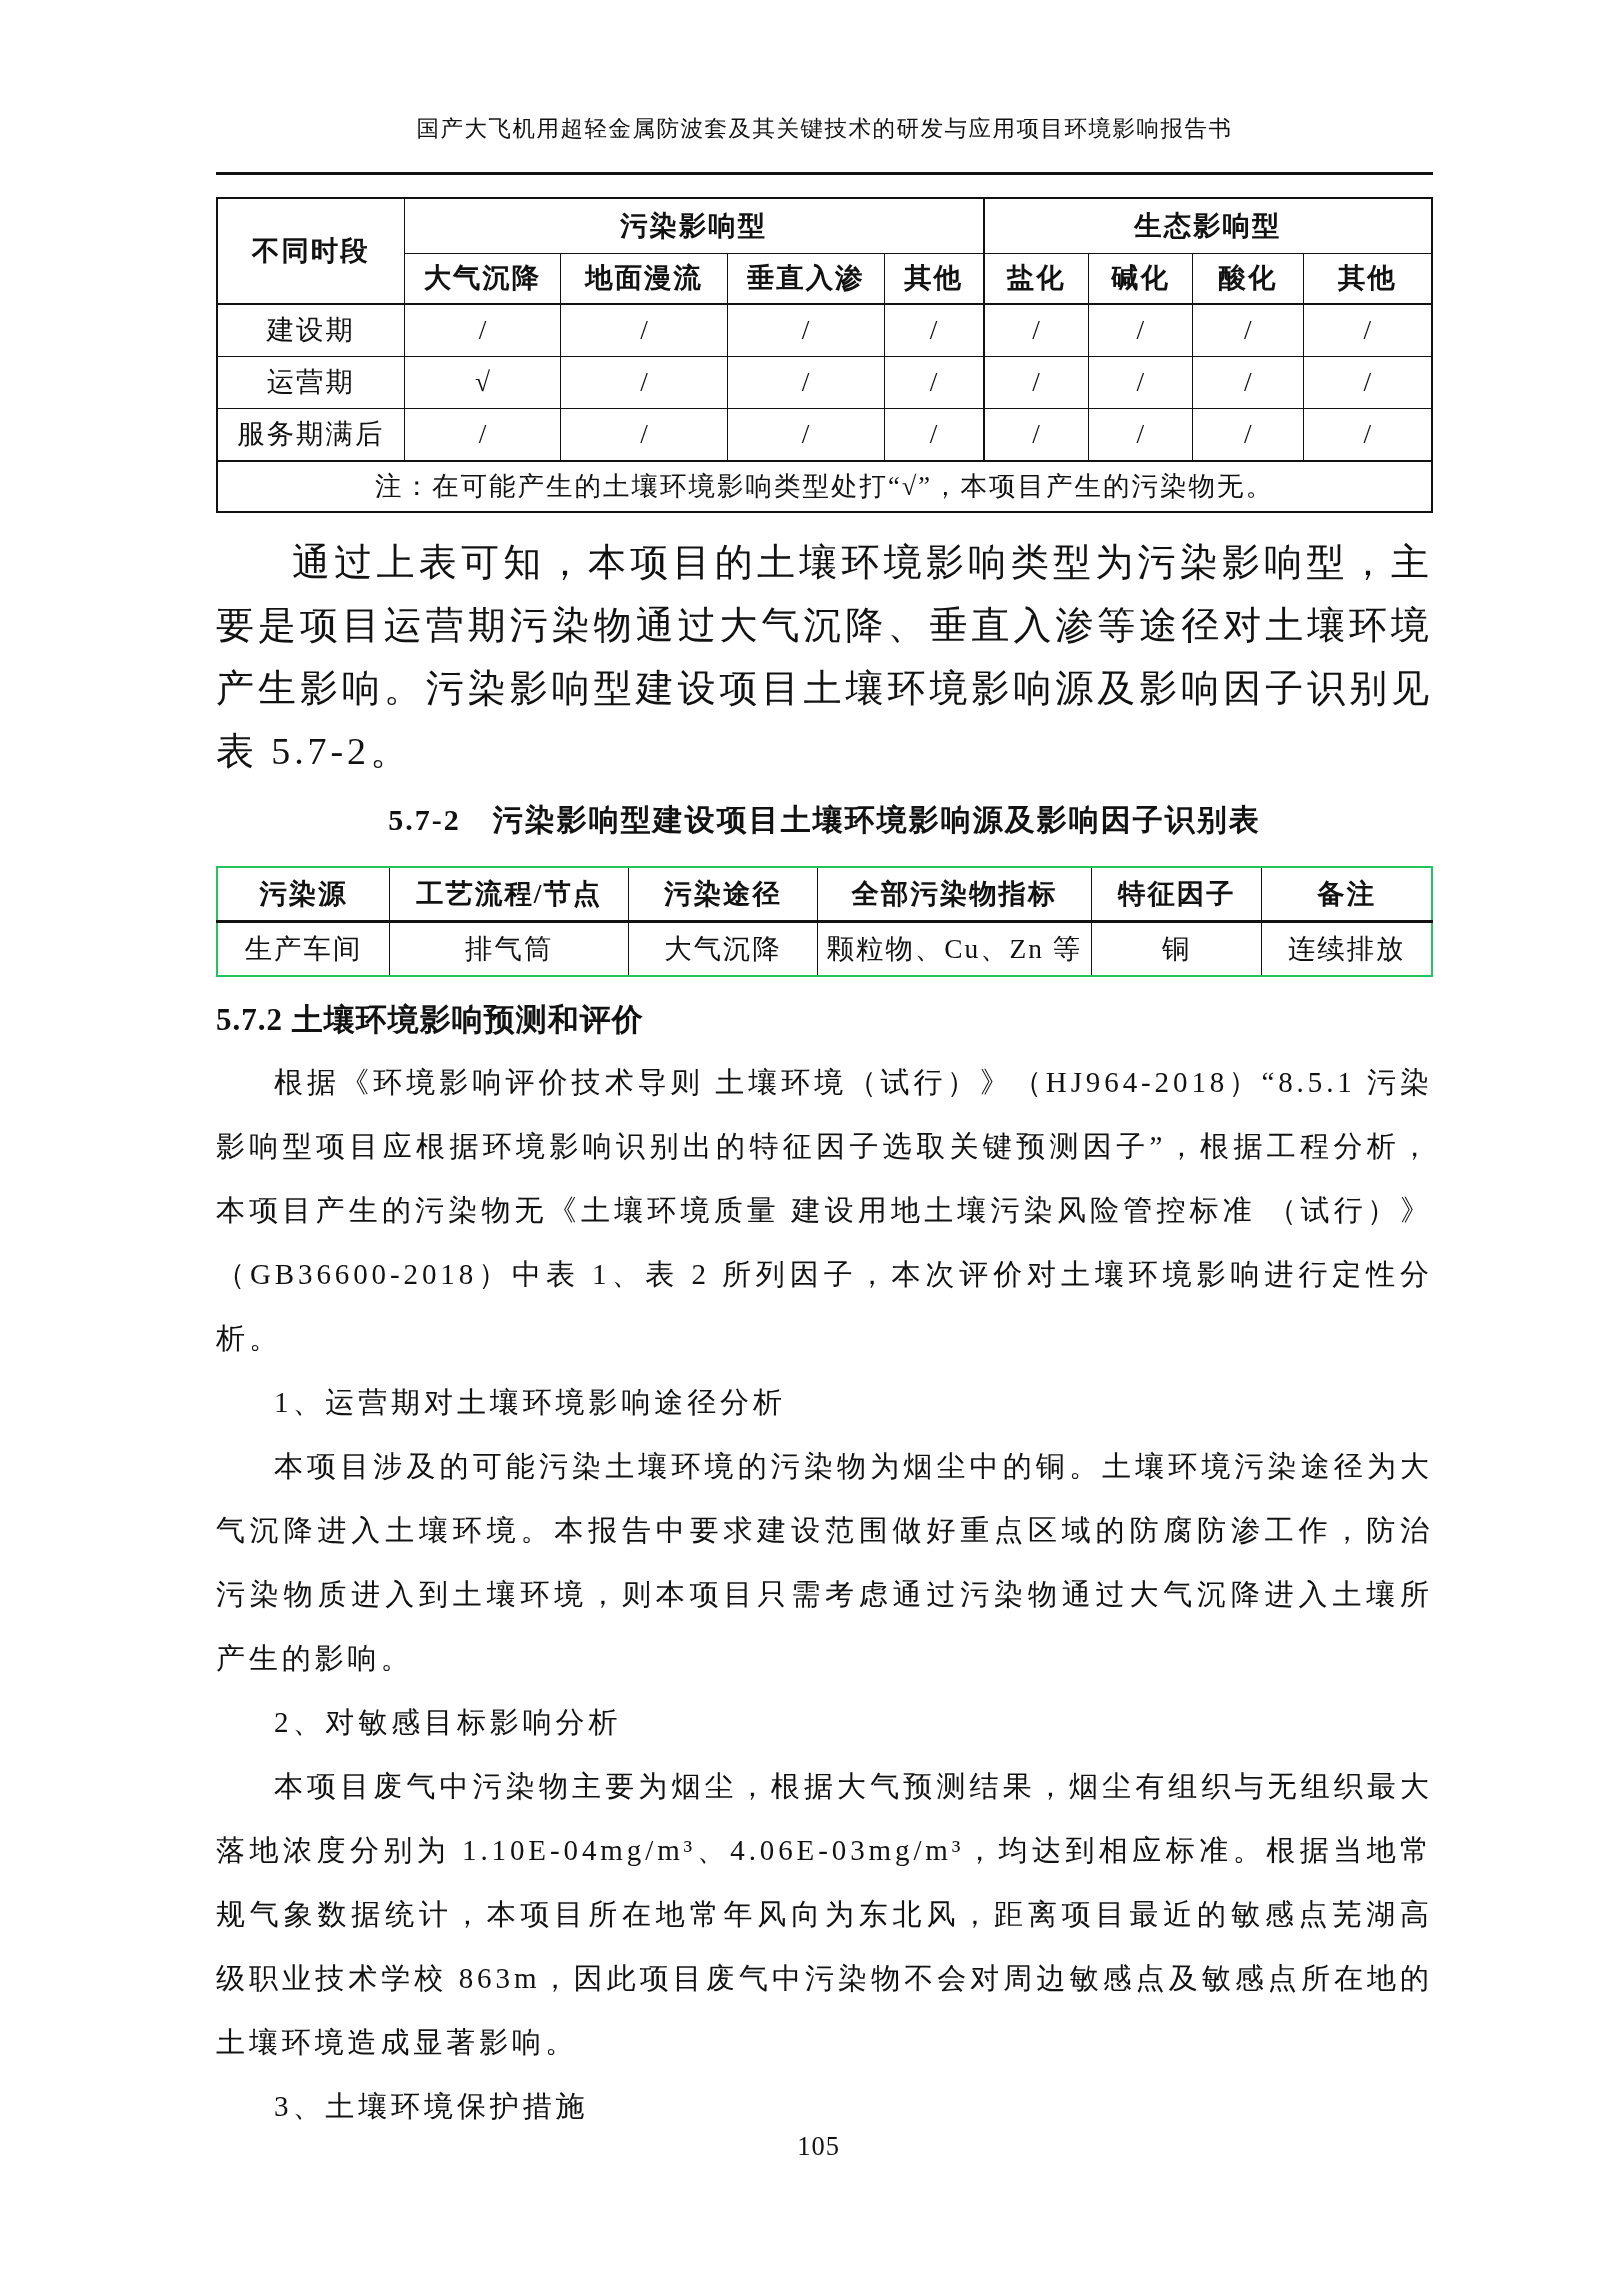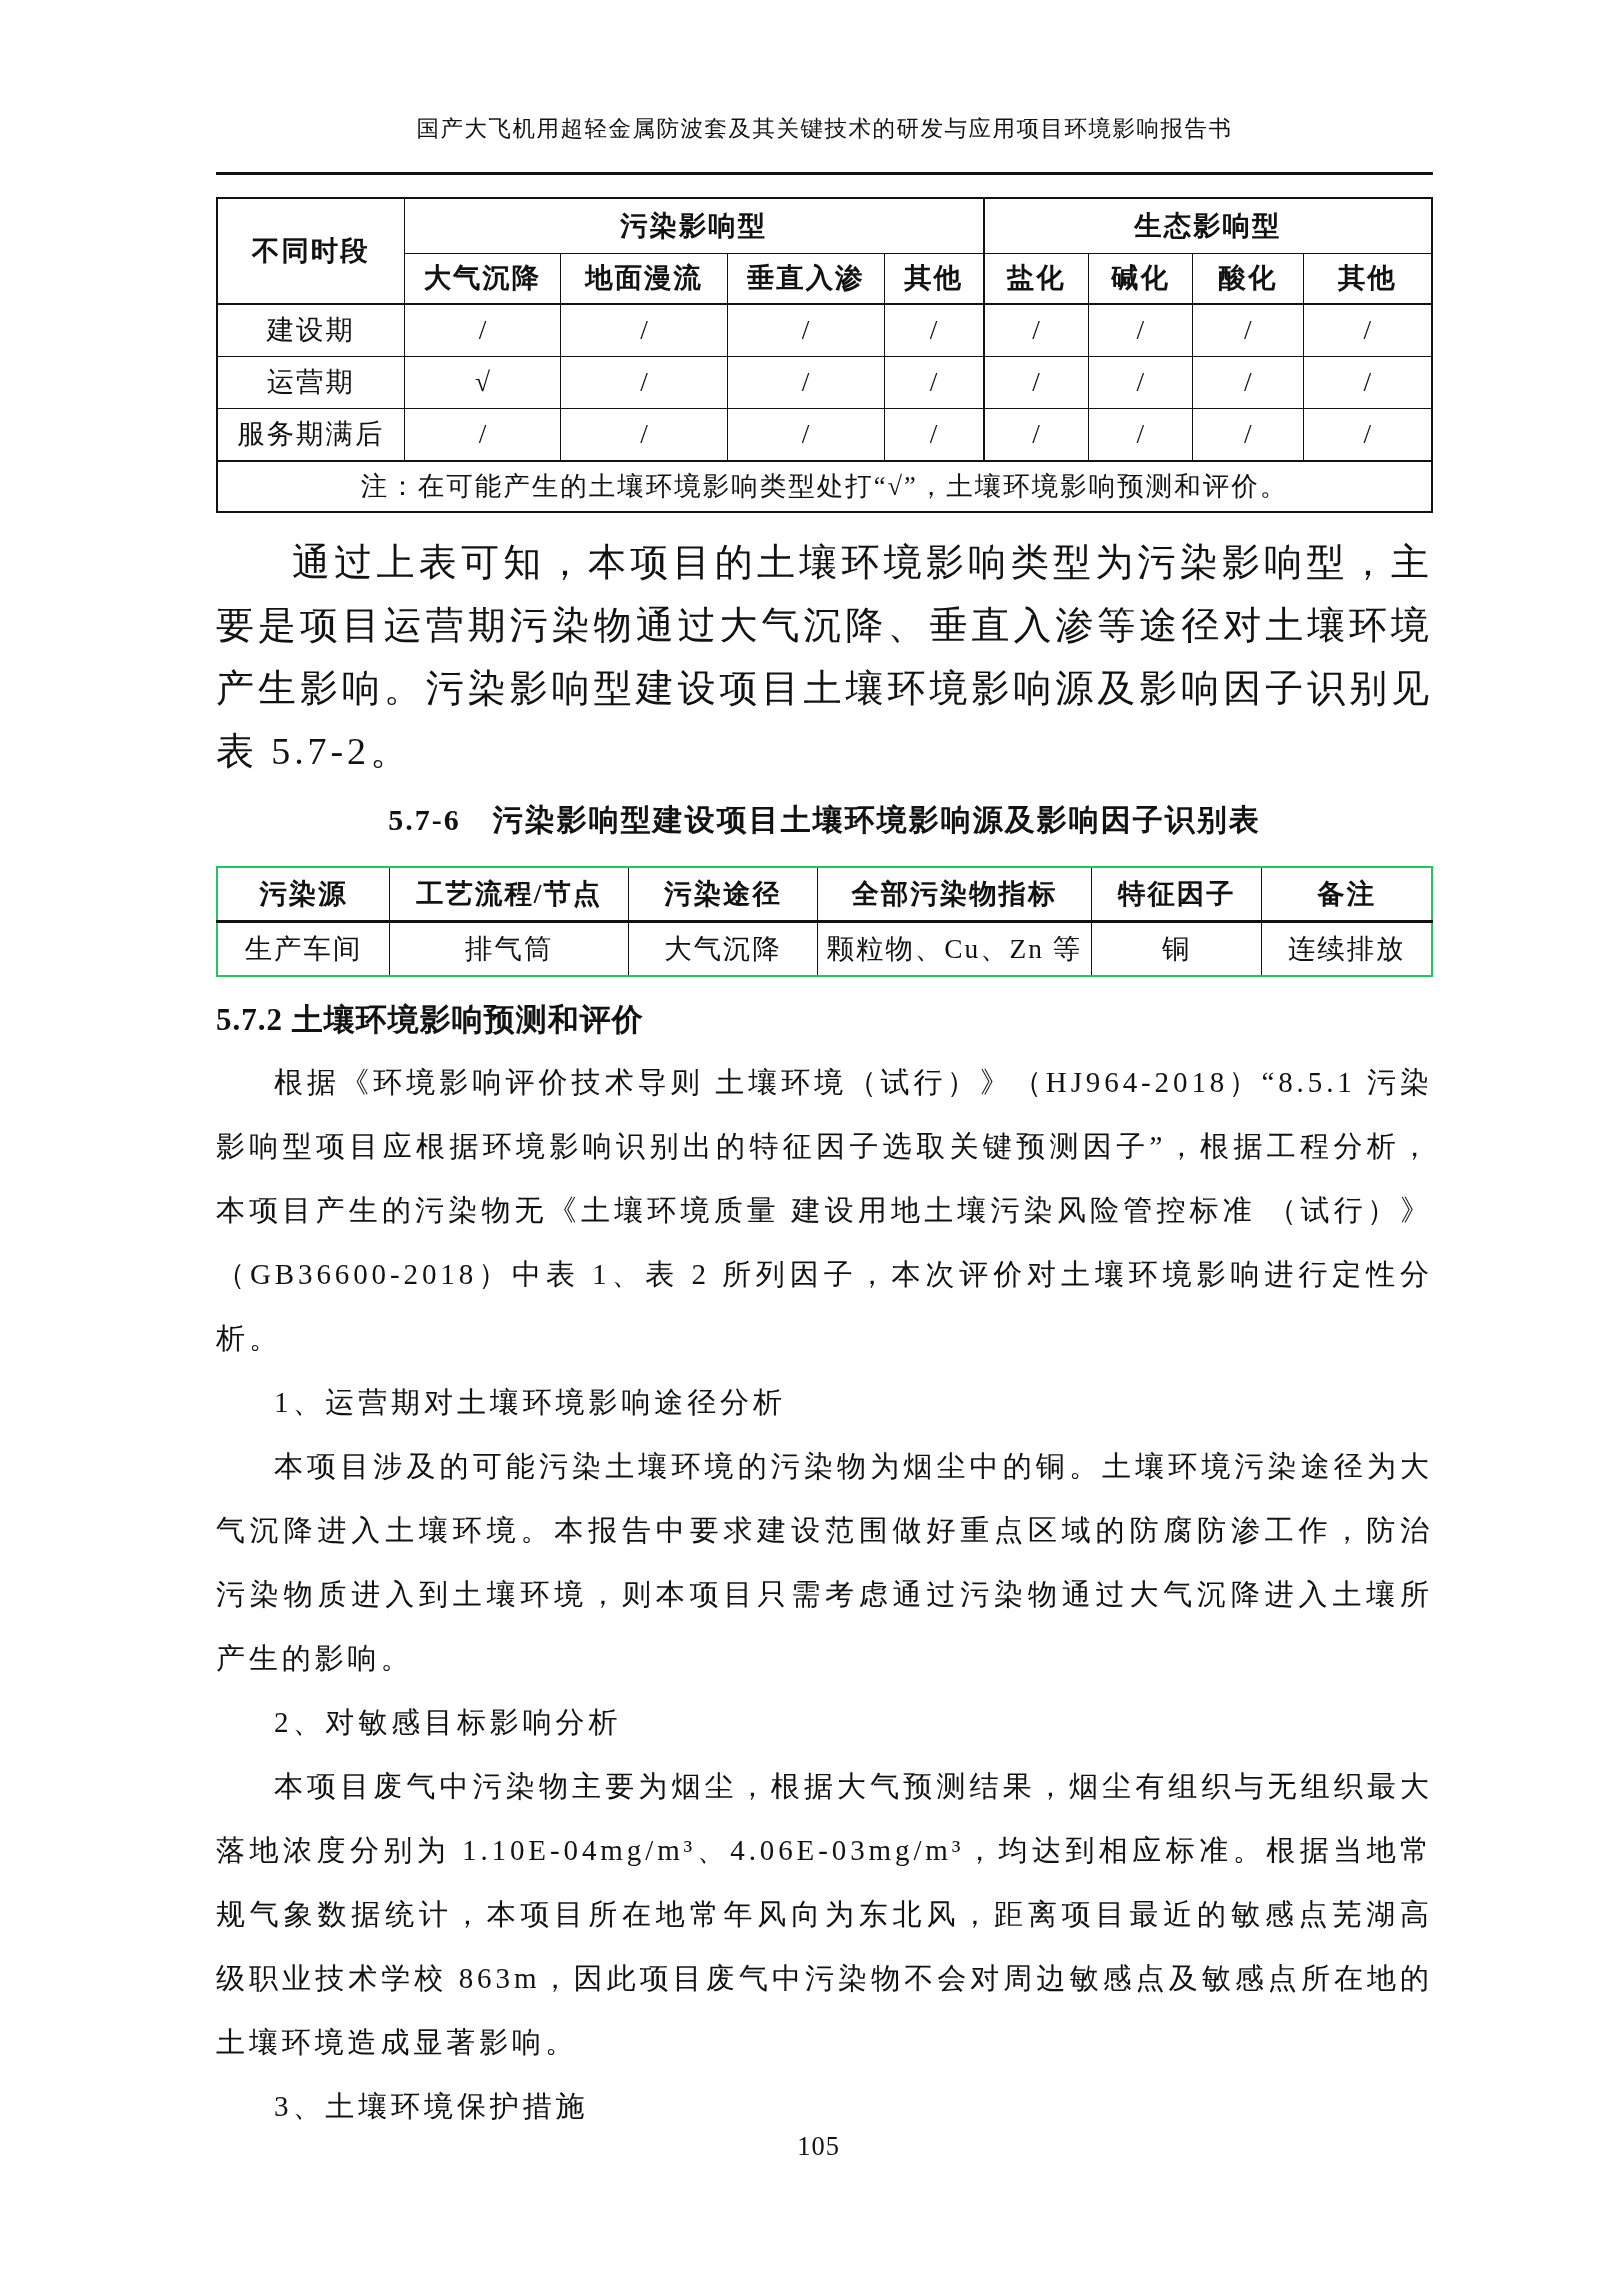--- a/index.html
+++ b/index.html
@@ -179,28 +179,28 @@
         <td class="slash">/</td>
         <td class="slash">/</td>
         <td class="slash">/</td>
         <td class="slash">/</td>
         <td class="slash sep">/</td>
         <td class="slash">/</td>
         <td class="slash">/</td>
         <td class="slash">/</td>
       </tr>
       <tr class="noterow">
-        <td colspan="9">注：在可能产生的土壤环境影响类型处打“√”，土壤环境影响预测和评价。</td>
+        <td colspan="9">注：在可能产生的土壤环境影响类型处打“√”，本项目产生的污染物无。</td>
       </tr>
     </tbody>
   </table>
 
   <p class="para">通过上表可知，本项目的土壤环境影响类型为污染影响型，主要是项目运营期污染物通过大气沉降、垂直入渗等途径对土壤环境产生影响。污染影响型建设项目土壤环境影响源及影响因子识别见表 5.7-2。</p>
 
-  <div class="t2-title">5.7-6　污染影响型建设项目土壤环境影响源及影响因子识别表</div>
+  <div class="t2-title">5.7-2　污染影响型建设项目土壤环境影响源及影响因子识别表</div>
   <table class="t2">
     <colgroup>
       <col style="width:14.2%">
         <col style="width:19.7%">
         <col style="width:15.5%">
       <col style="width:22.6%">
         <col style="width:14.0%">
         <col style="width:14.0%">
     </colgroup>
     <tbody>

